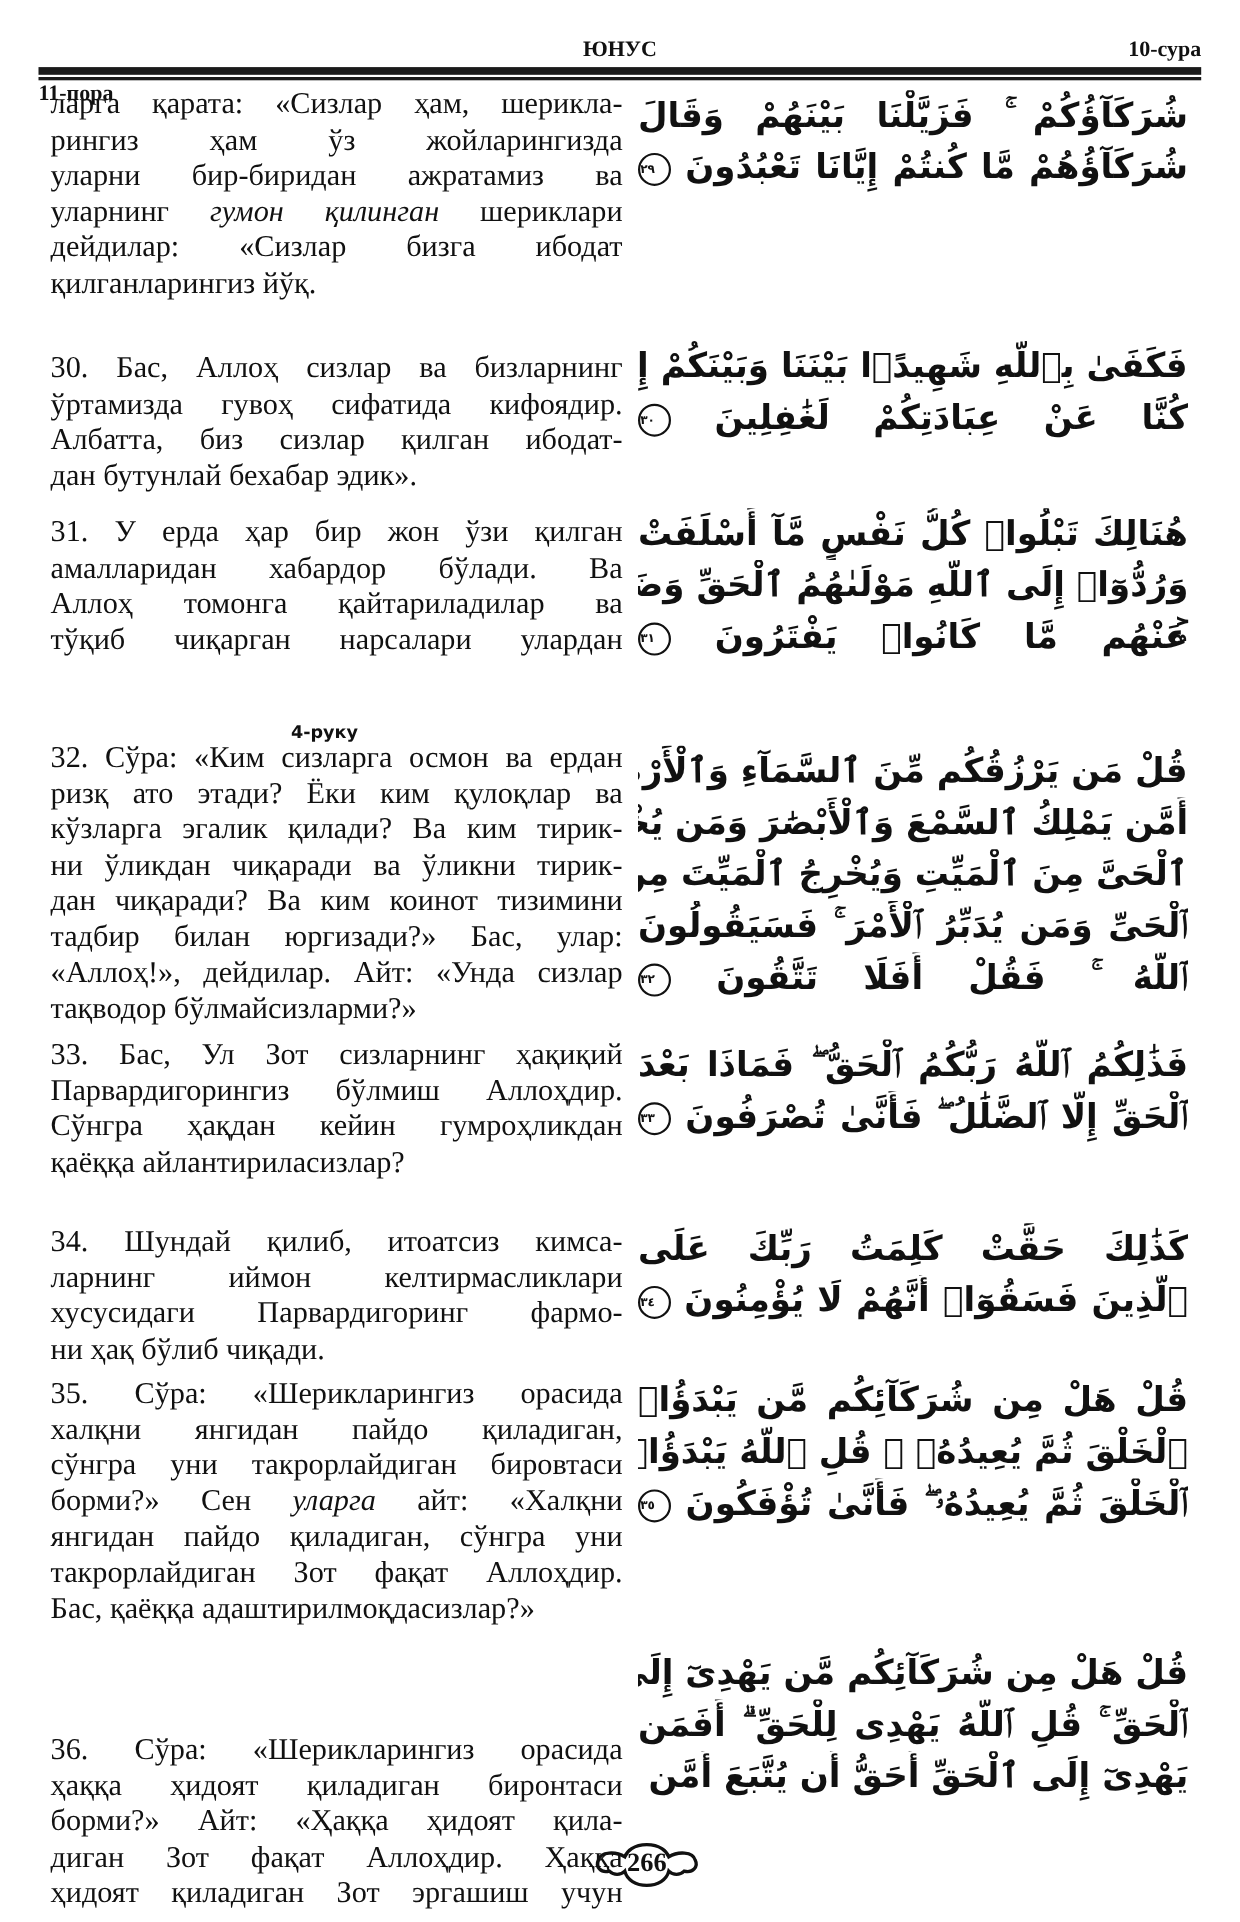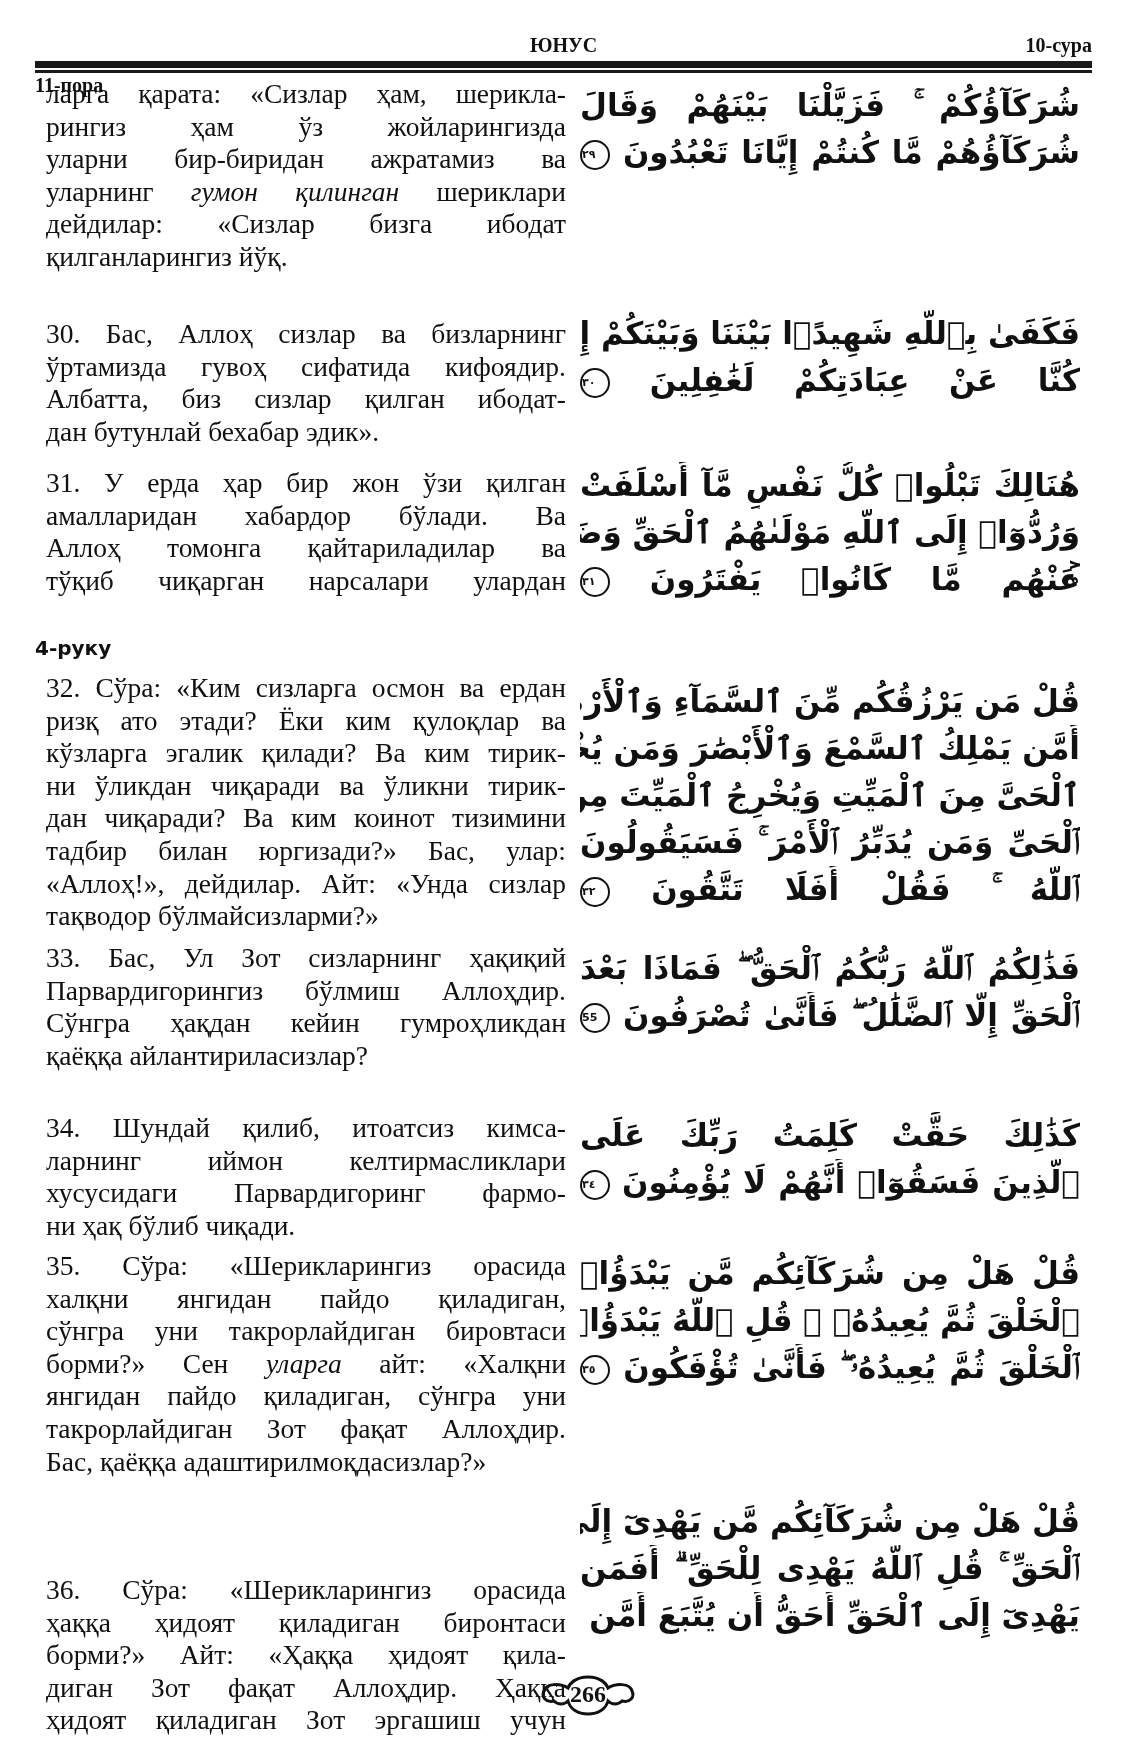--- a/index.html
+++ b/index.html
@@ -14,22 +14,22 @@
   .rule-thick { position: absolute; left: 0; top: 61px; width: 1057px; height: 7px; background: #1a1a1a; }
   .rule-thin { position: absolute; left: 0; top: 70px; width: 1057px; height: 3px; background: #1a1a1a; }
 
   .uz { position: absolute; left: 0; width: 520px;
     font-family: "Liberation Serif", serif; font-size: 27.5px; line-height: 32.6px;
     text-align: justify; text-align-last: left; margin-left: 11px; }
   .uz .ln { display: block; text-align: justify; text-align-last: justify; white-space: nowrap; height: 32.6px; }
   .uz .ln.last { text-align-last: left; }
   .uz i { font-style: italic; }
 
-  .ruku { position: absolute; left: 0; width: 520px; top: 636px;
-    font-family: "DejaVu Sans", sans-serif; font-weight: bold; font-size: 20px; }
+  .ruku { position: absolute; left: 0; width: 520px; text-align: center; top: 656px;
+    font-family: "DejaVu Sans", sans-serif; font-weight: bold; font-size: 16px; }
 
   .ar { position: absolute; left: 545px; width: 500px; direction: rtl;
     font-family: "DejaVu Sans", sans-serif; font-weight: bold; font-size: 31px; line-height: 47px;
     text-align: justify; text-align-last: justify; }
   .ar .ln { display: block; white-space: nowrap; overflow: hidden; height: 47px; }
   .vnum { display: inline-block; width: 26px; height: 26px; border: 2.5px solid #111; border-radius: 50%;
     font-size: 11px; line-height: 26px; text-align: center; vertical-align: middle; direction: ltr; font-weight: bold; }
 
   .side-mark { position: absolute; left: 1020px; top: 560px; width: 30px; height: 80px;
     font-family: "DejaVu Sans", sans-serif; font-size: 16px; font-weight: bold; writing-mode: vertical-rl; }
@@ -141,21 +141,21 @@
   <div class="ar" style="top:678px">
     <span class="ln">قُلْ مَن يَرْزُقُكُم مِّنَ ٱلسَّمَآءِ وَٱلْأَرْضِ</span>
     <span class="ln">أَمَّن يَمْلِكُ ٱلسَّمْعَ وَٱلْأَبْصَٰرَ وَمَن يُخْرِجُ</span>
     <span class="ln">ٱلْحَىَّ مِنَ ٱلْمَيِّتِ وَيُخْرِجُ ٱلْمَيِّتَ مِنَ</span>
     <span class="ln">ٱلْحَىِّ وَمَن يُدَبِّرُ ٱلْأَمْرَ ۚ فَسَيَقُولُونَ</span>
     <span class="ln"><span>ٱللَّهُ ۚ فَقُلْ أَفَلَا تَتَّقُونَ</span> <span class="vnum">٣٢</span></span>
   </div>
 
   <div class="ar" style="top:945px">
     <span class="ln">فَذَٰلِكُمُ ٱللَّهُ رَبُّكُمُ ٱلْحَقُّ ۖ فَمَاذَا بَعْدَ</span>
-    <span class="ln"><span>ٱلْحَقِّ إِلَّا ٱلضَّلَٰلُ ۖ فَأَنَّىٰ تُصْرَفُونَ</span> <span class="vnum">55</span></span>
+    <span class="ln"><span>ٱلْحَقِّ إِلَّا ٱلضَّلَٰلُ ۖ فَأَنَّىٰ تُصْرَفُونَ</span> <span class="vnum">٣٣</span></span>
   </div>
 
   <div class="ar" style="top:1112px">
     <span class="ln">كَذَٰلِكَ حَقَّتْ كَلِمَتُ رَبِّكَ عَلَى</span>
     <span class="ln"><span>ٱلَّذِينَ فَسَقُوٓا۟ أَنَّهُمْ لَا يُؤْمِنُونَ</span> <span class="vnum">٣٤</span></span>
   </div>
 
   <div class="ar" style="top:1250px">
     <span class="ln">قُلْ هَلْ مِن شُرَكَآئِكُم مَّن يَبْدَؤُا۟</span>
     <span class="ln">ٱلْخَلْقَ ثُمَّ يُعِيدُهُۥ ۚ قُلِ ٱللَّهُ يَبْدَؤُا۟</span>

